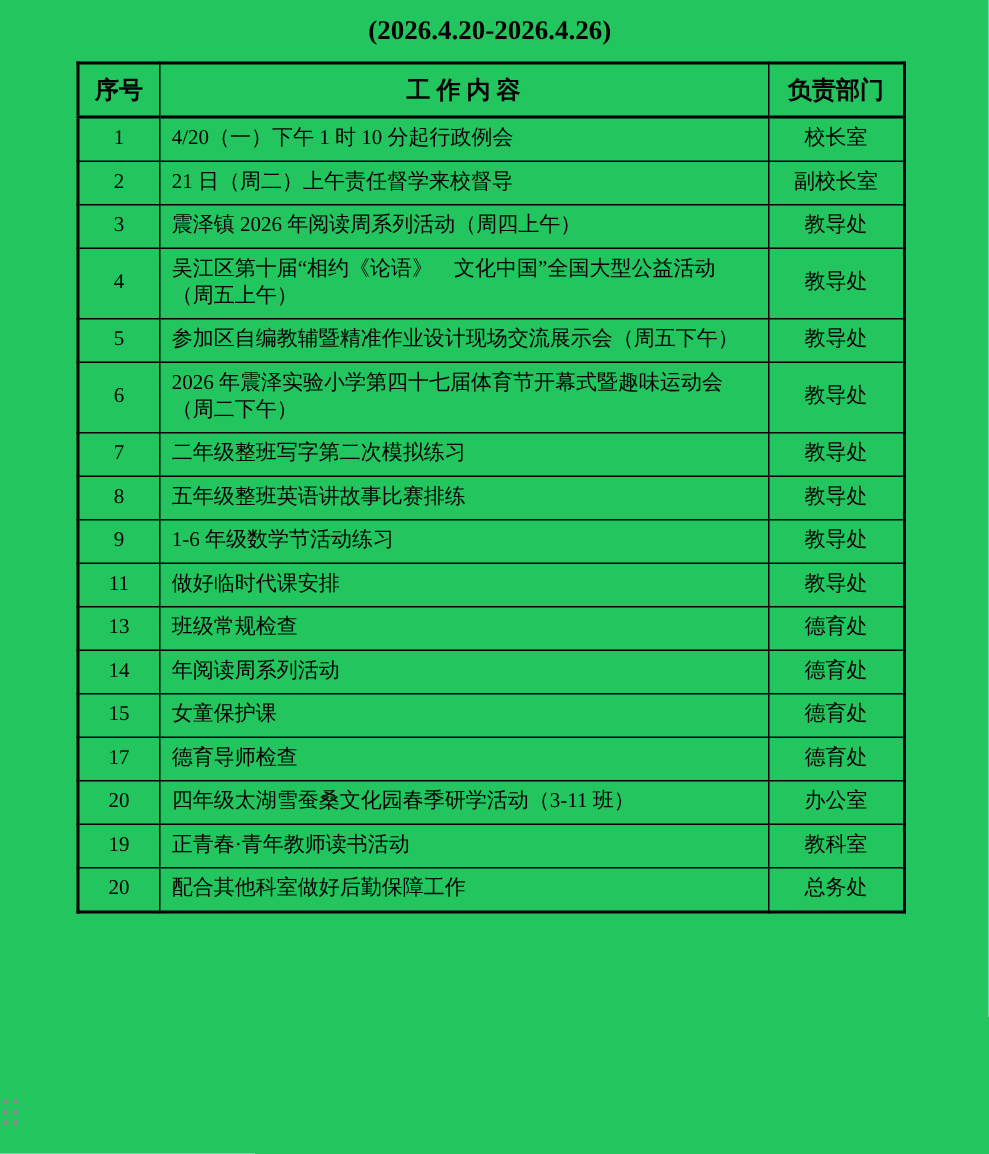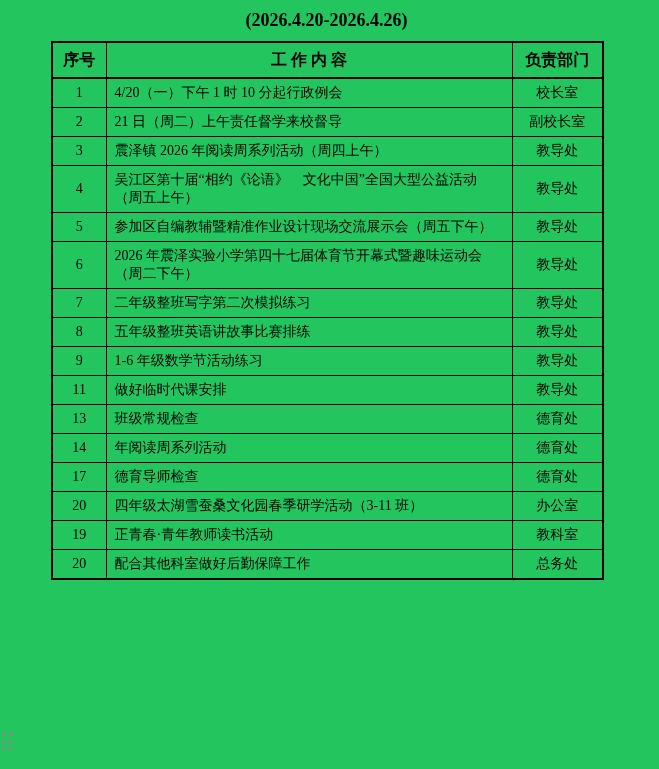--- a/index.html
+++ b/index.html
@@ -162,20 +162,25 @@
           <td class="cell-no">13</td>
           <td class="cell-content">班级常规检查</td>
           <td class="cell-dept">德育处</td>
         </tr>
         <tr>
           <td class="cell-no">14</td>
           <td class="cell-content">年阅读周系列活动</td>
           <td class="cell-dept">德育处</td>
         </tr>
         <tr>
+          <td class="cell-no">15</td>
+          <td class="cell-content">女童保护课</td>
+          <td class="cell-dept">德育处</td>
+        </tr>
+        <tr>
           <td class="cell-no">17</td>
           <td class="cell-content">德育导师检查</td>
           <td class="cell-dept">德育处</td>
         </tr>
         <tr>
           <td class="cell-no">20</td>
           <td class="cell-content">四年级太湖雪蚕桑文化园春季研学活动（3-11 班）</td>
           <td class="cell-dept">办公室</td>
         </tr>
         <tr>

